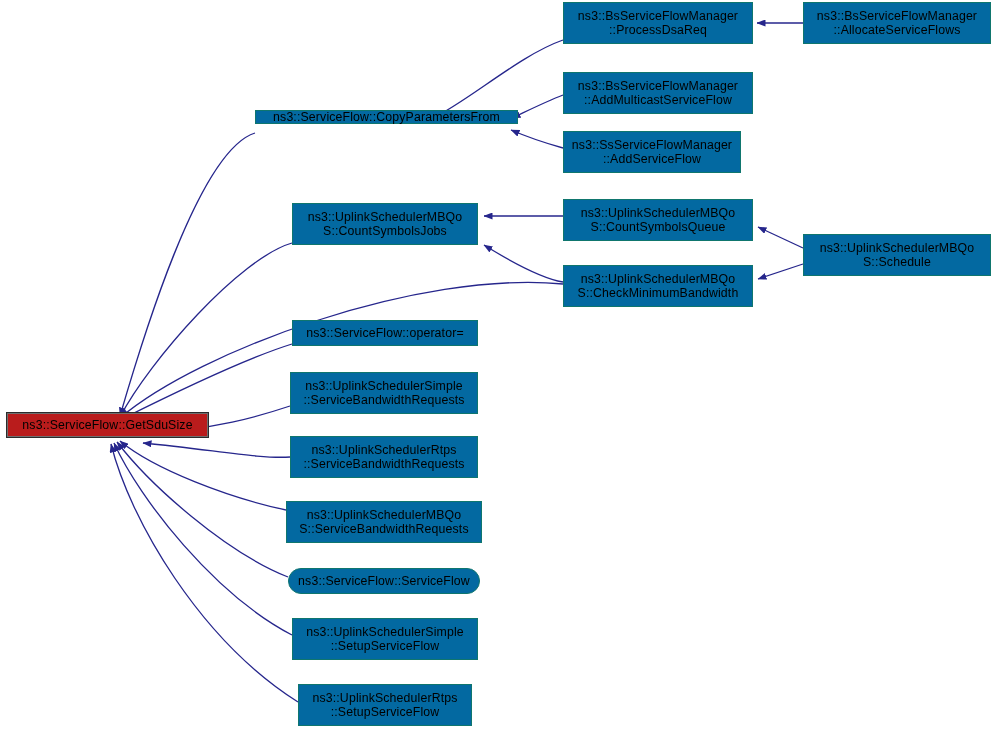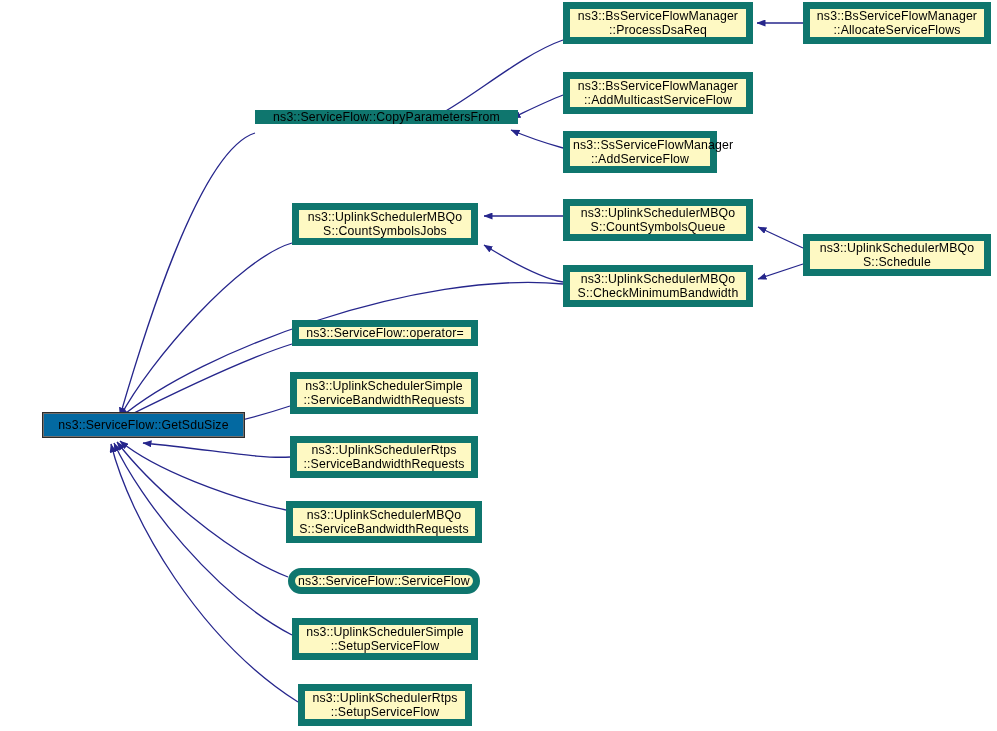--- a/index.html
+++ b/index.html
@@ -24,35 +24,34 @@
     height: 731px;
     pointer-events: none;
   }
   .node {
     position: absolute;
     box-sizing: border-box;
     display: flex;
     align-items: center;
     justify-content: center;
     text-align: center;
-    border: 7px solid #0f766e;
-    background: #fef9c3;
+    border: 1px solid #0f766e;
+    background: #0369a1;
     color: #000000;
     font-size: 12.3px;
     line-height: 14.5px;
     letter-spacing: 0.15px;
     white-space: pre-line;
     padding: 0 3px;
     z-index: 2;
   }
   .node.focus {
-    background: #0369a1;
+    background: #b91c1c;
     border: 1px solid #2b2b2b;
     box-shadow: 0 0 0 1px #6f6f6f inset;
-    margin-left: 36px;
   }
   .node .label {
     display: block;
     width: 100%;
   }
 </style>
 </head>
 <body>
 
 <div id="canvas">
@@ -87,21 +86,21 @@
 
   <div id="nodes-layer">
       <div class="node focus" style="left: 6px; top: 412px; width: 203px; height: 26px;"><span class="label">ns3::ServiceFlow::GetSduSize</span></div>
       <div class="node" style="left: 255px; top: 110px; width: 263px; height: 14px;"><span class="label">ns3::ServiceFlow::CopyParametersFrom</span></div>
       <div class="node" style="left: 563px; top: 2px; width: 190px; height: 42px;"><span class="label">ns3::BsServiceFlowManager
 ::ProcessDsaReq</span></div>
       <div class="node" style="left: 803px; top: 2px; width: 188px; height: 42px;"><span class="label">ns3::BsServiceFlowManager
 ::AllocateServiceFlows</span></div>
       <div class="node" style="left: 563px; top: 72px; width: 190px; height: 42px;"><span class="label">ns3::BsServiceFlowManager
 ::AddMulticastServiceFlow</span></div>
-      <div class="node" style="left: 563px; top: 131px; width: 154px; height: 42px;"><span class="label">ns3::SsServiceFlowManager
+      <div class="node" style="left: 563px; top: 131px; width: 178px; height: 42px;"><span class="label">ns3::SsServiceFlowManager
 ::AddServiceFlow</span></div>
       <div class="node" style="left: 292px; top: 203px; width: 186px; height: 42px;"><span class="label">ns3::UplinkSchedulerMBQo
 S::CountSymbolsJobs</span></div>
       <div class="node" style="left: 563px; top: 199px; width: 190px; height: 42px;"><span class="label">ns3::UplinkSchedulerMBQo
 S::CountSymbolsQueue</span></div>
       <div class="node" style="left: 803px; top: 234px; width: 188px; height: 42px;"><span class="label">ns3::UplinkSchedulerMBQo
 S::Schedule</span></div>
       <div class="node" style="left: 563px; top: 265px; width: 190px; height: 42px;"><span class="label">ns3::UplinkSchedulerMBQo
 S::CheckMinimumBandwidth</span></div>
       <div class="node" style="left: 292px; top: 320px; width: 186px; height: 26px; text-align: center;"><span class="label">ns3::ServiceFlow::operator=</span></div>

